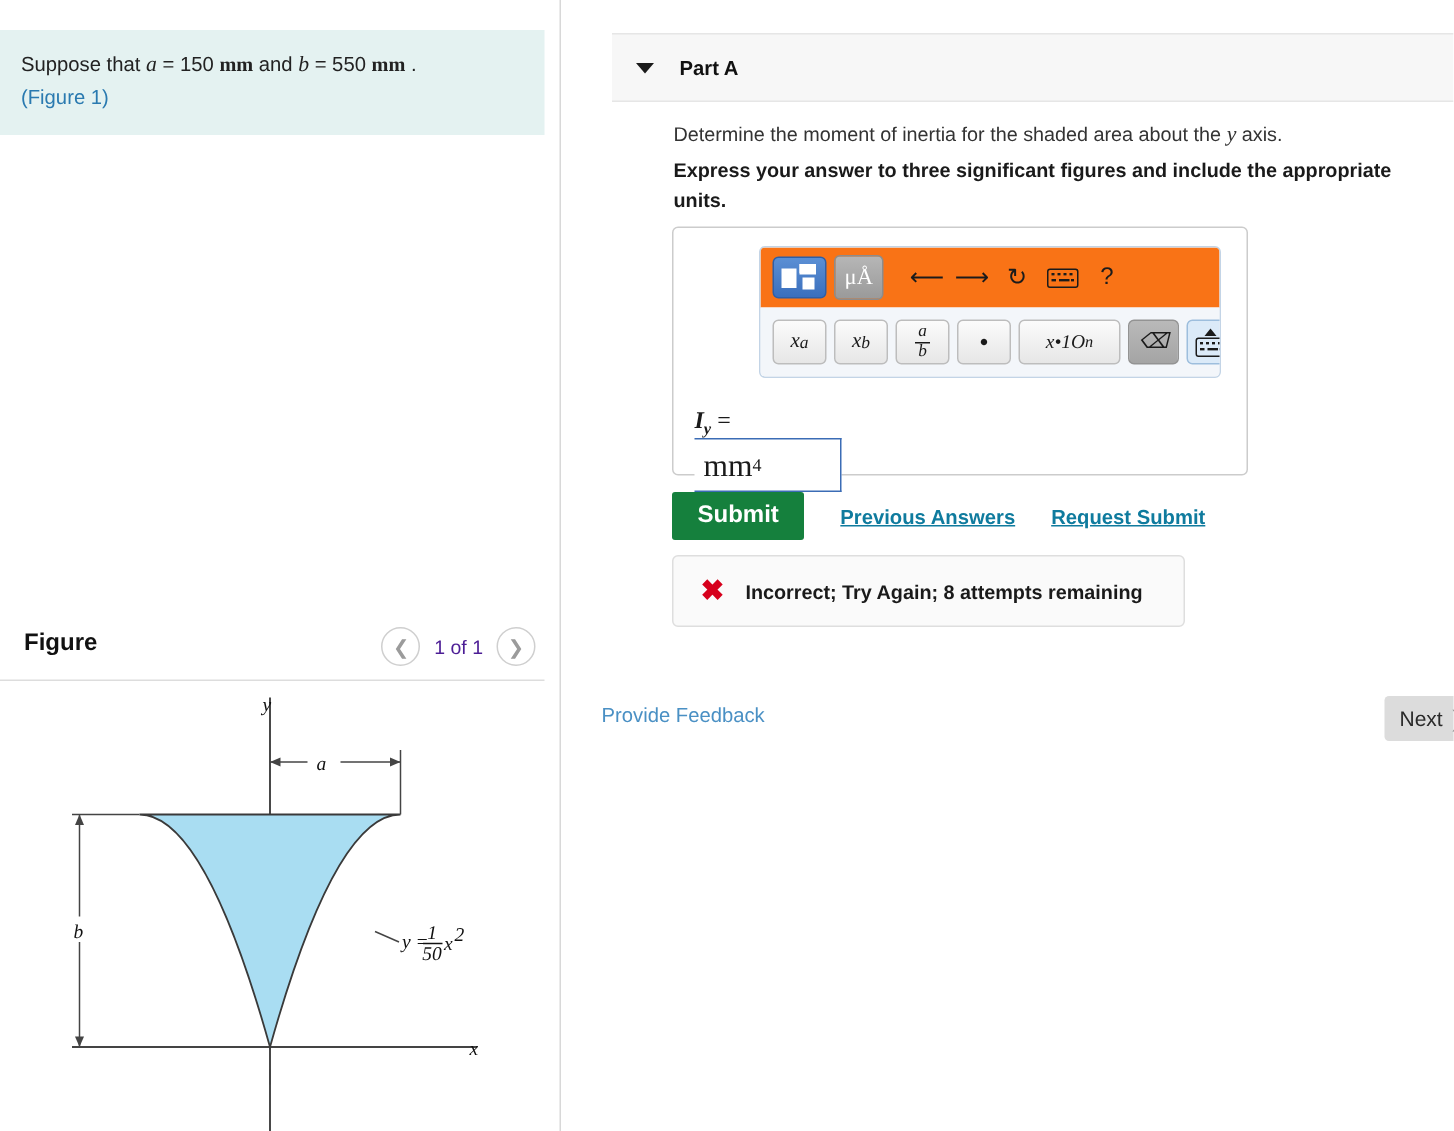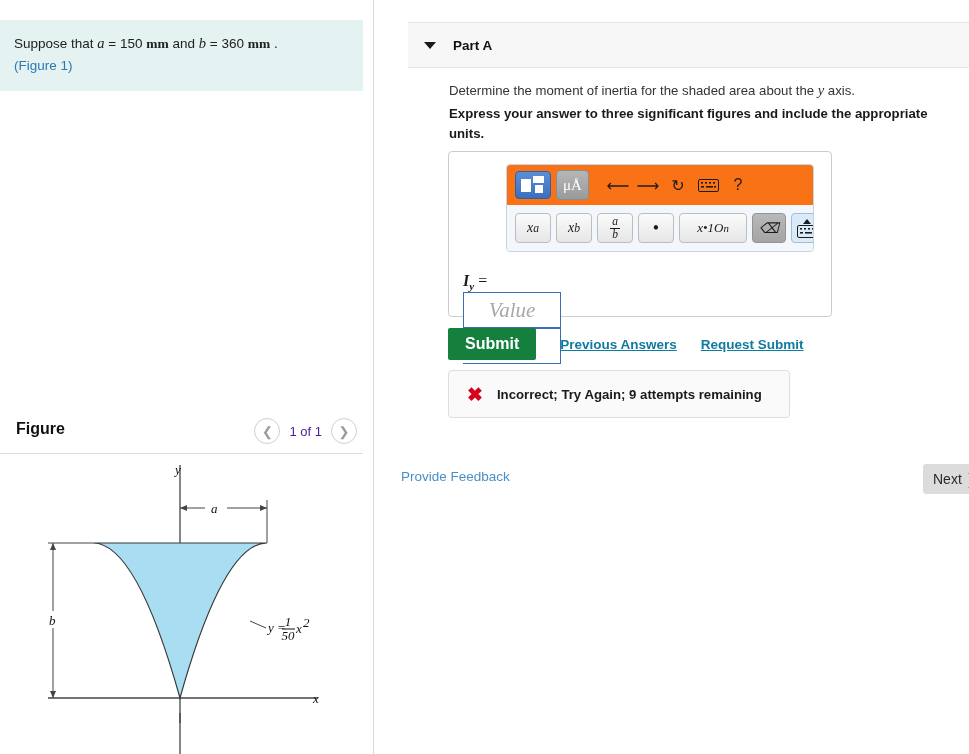--- a/index.html
+++ b/index.html
@@ -430,21 +430,21 @@
     font-size: 13px;
     fill: #111;
   }
 </style>
 </head>
 <body>
 
 <div id="left-panel">
 
   <div id="question-statement">
-    <span>Suppose that </span><span class="mvar">a</span><span> = 150 </span><span class="unit">mm</span><span> and </span><span class="mvar">b</span><span> = 360 </span><span class="unit">mm</span><span> .</span>
+    <span>Suppose that </span><span class="mvar">a</span><span> = 150 </span><span class="unit">mm</span><span> and </span><span class="mvar">b</span><span> = 550 </span><span class="unit">mm</span><span> .</span>
     <span class="fig-link">(Figure 1)</span>
   </div>
 
   <div id="figure-header">
     <div id="figure-title">Figure</div>
     <div id="figure-nav">
       <div class="nav-circle">❮</div>
       <div id="figure-counter">1 of 1</div>
       <div class="nav-circle">❯</div>
     </div>
@@ -533,37 +533,36 @@
         <div class="mq-key del">⌫</div>
         <div class="mq-key kbd">
           <span class="caret-up"></span>
           <span class="kbdglyph"></span>
         </div>
       </div>
     </div>
 
     <div id="answer-line">
       <div id="iy-label"><i>I</i><sub>y</sub> =</div>
-      <div id="value-input">Value</div>
       <div id="unit-input">
           <span>mm</span>
           <sup>4</sup>
         </div>
     </div>
   </div>
 
   <div id="submit-row">
     <button id="submit-button">Submit</button>
     <span class="link-bold">Previous Answers</span>
     <span class="link-bold">Request Submit</span>
   </div>
 
   <div id="feedback-box">
     <span id="feedback-x">✖</span>
-    <span id="feedback-text">Incorrect; Try Again; 9 attempts remaining</span>
+    <span id="feedback-text">Incorrect; Try Again; 8 attempts remaining</span>
   </div>
 
   <div id="provide-feedback">Provide Feedback</div>
 
   <div id="next-button">
     <span>Next</span>
     <span class="chev">❯</span>
   </div>
 </div>
 

